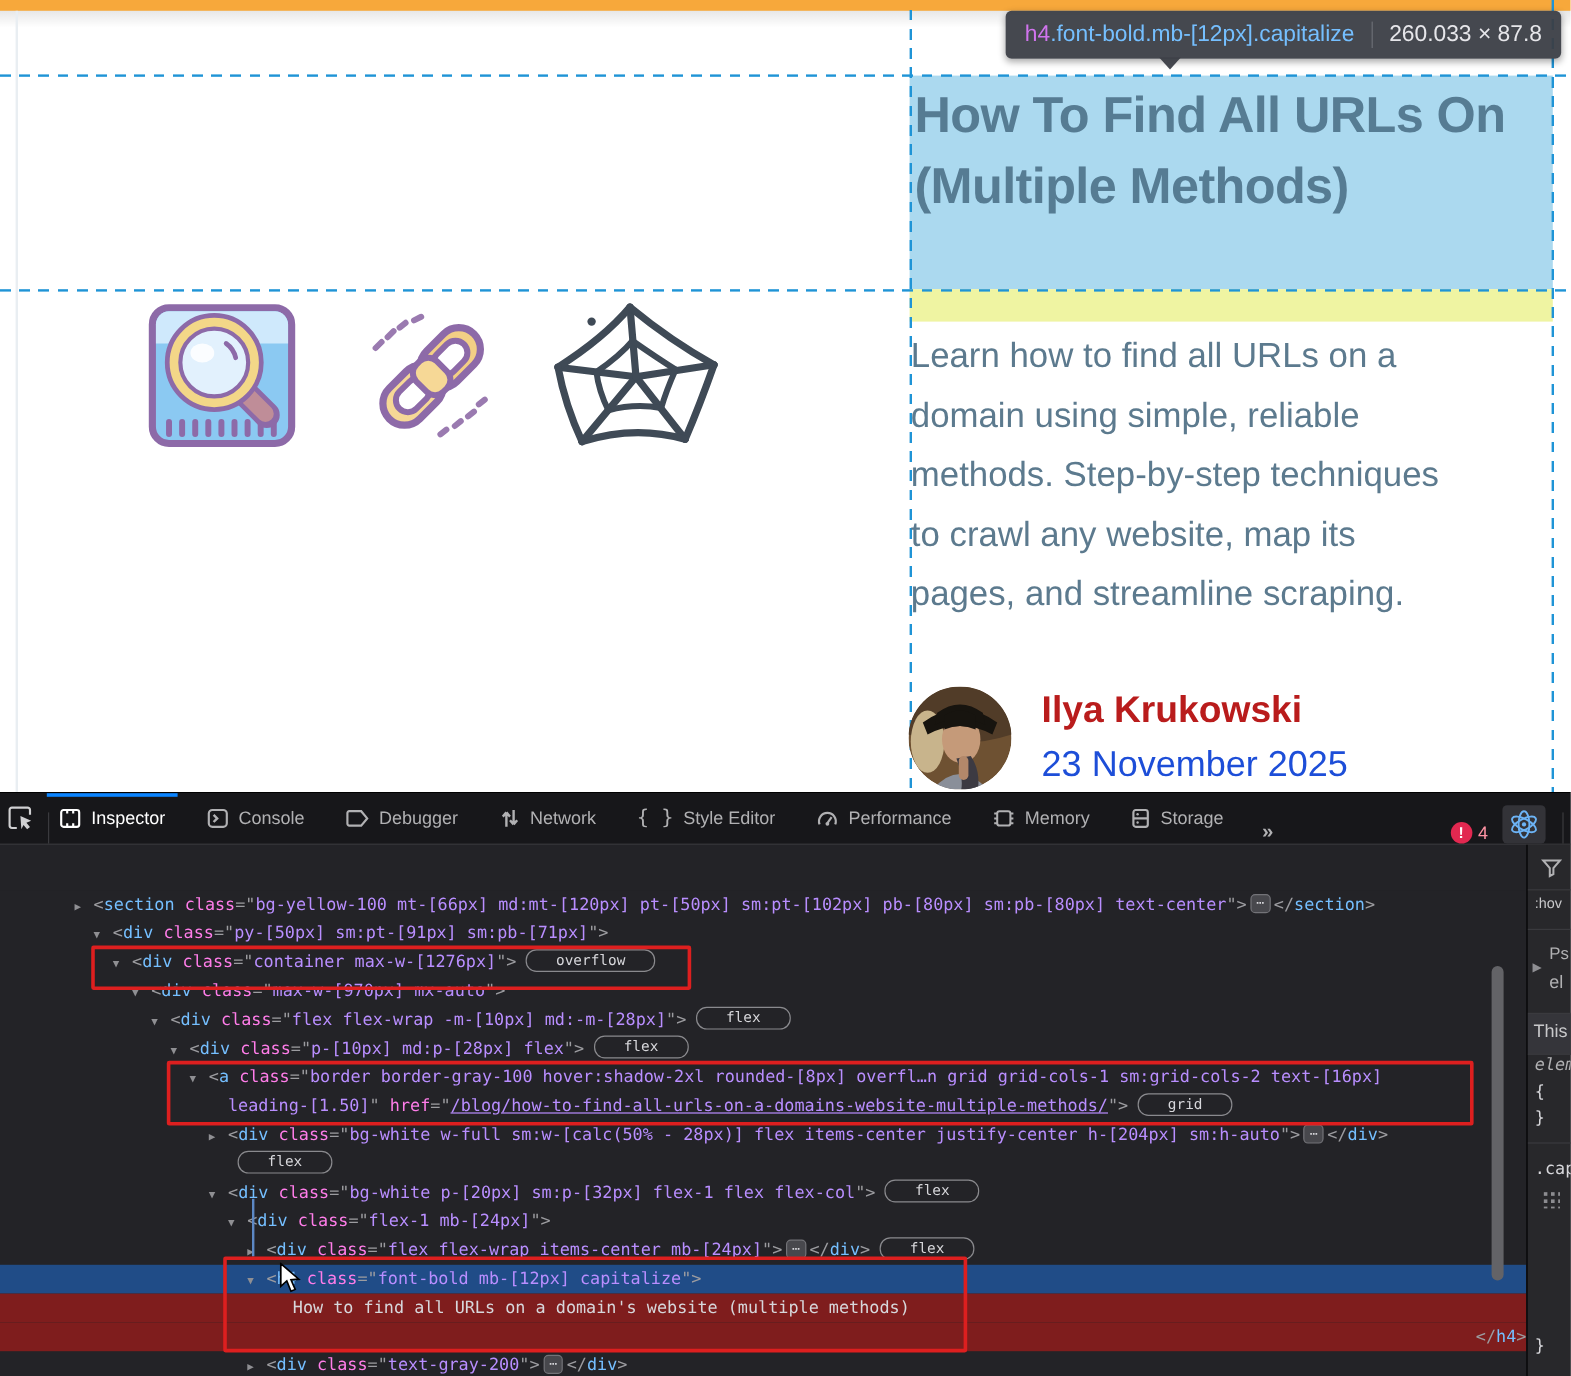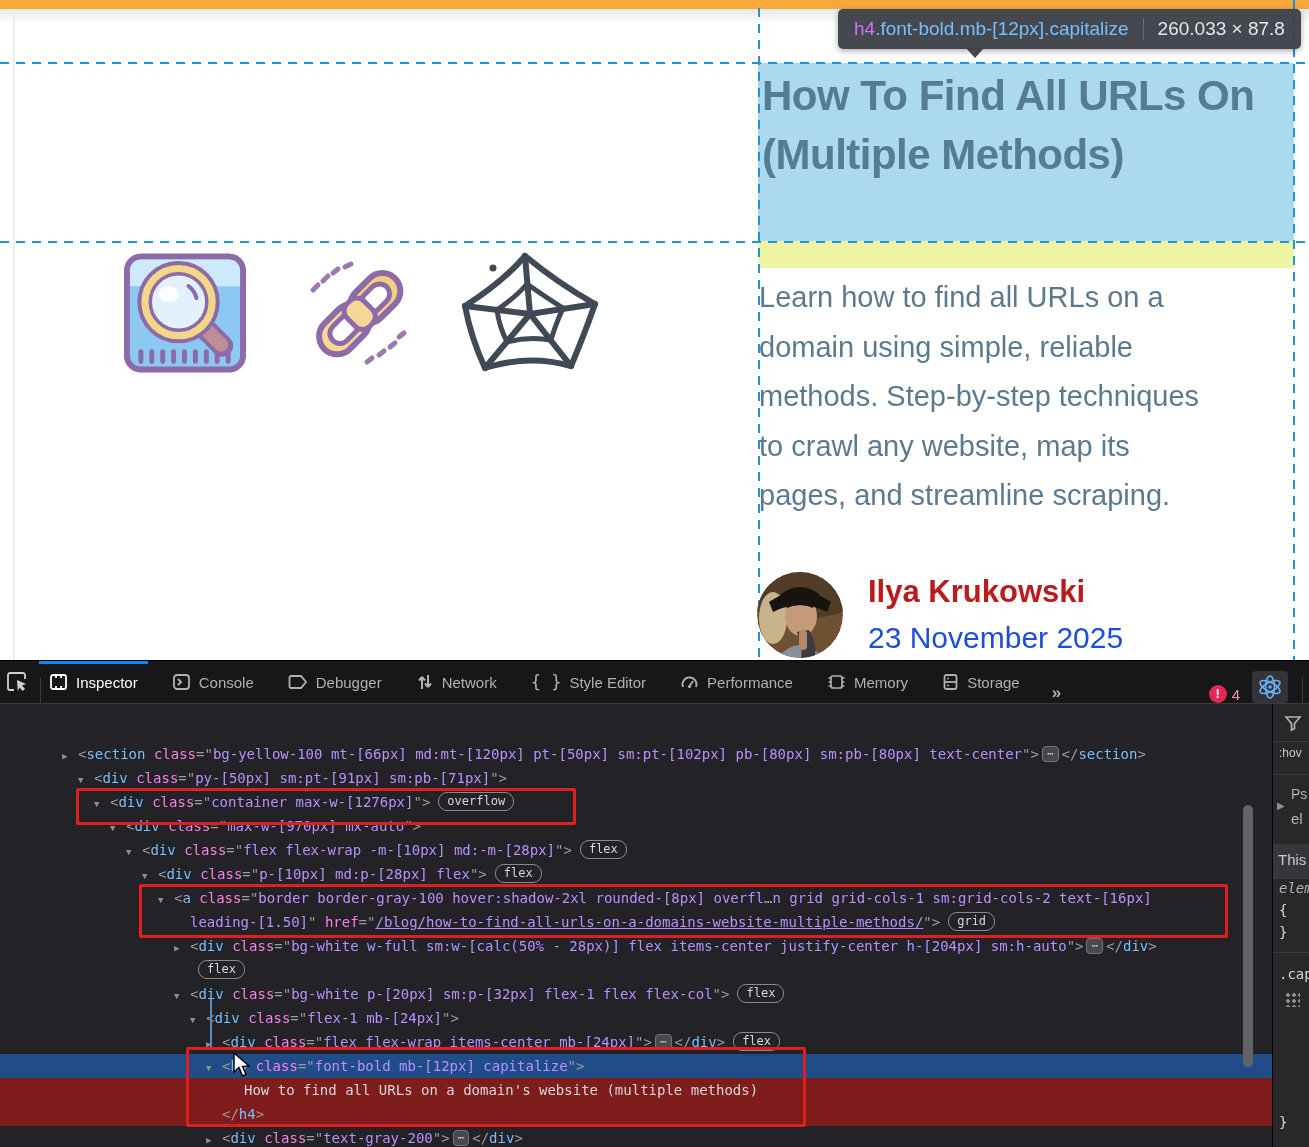--- a/index.html
+++ b/index.html
@@ -49,21 +49,21 @@
 
   
   #markup{left:0;top:81px;width:1272px;height:406px;background:#232327;overflow:hidden;
           font-family:"DejaVu Sans Mono",monospace;font-size:14px;}
   .mk-row{height:24px;line-height:24px;white-space:nowrap;}
   .mk-row.sel{background:#204c87;}
   .mk-row.child{background:#7f1d1d;}
   .arw{display:inline-block;width:16px;color:#8f8f93;font-size:9px;}
   .tk-p{color:#9c9ca0;} .tk-t{color:#75bfff;} .tk-a{color:#ff7de9;} .tk-v{color:#b98eff;}
   .tk-l{color:#b98eff;text-decoration:underline;} .tk-x{color:#d7d7db;}
-  .bdg{display:inline-block;border:1px solid #8a8a8e;border-radius:9px;padding:0 8px;margin-left:8px;
+  .bdg{display:inline-block;border:1px solid #8a8a8e;border-radius:9px;padding:0 24px;margin-left:8px;
        font-size:12px;line-height:16px;height:17px;color:#d7d7db;vertical-align:2px;}
   .ell{display:inline-block;background:#48484d;border:1px solid #737378;border-radius:4px;
        font-size:11px;line-height:13px;height:14px;padding:0 4px;margin:0 3px;color:#d7d7db;vertical-align:2px;}
   #guide-line{left:210px;top:338px;width:2px;height:48px;background:#5c88c5;}
   #mk-scrollbar{left:1243px;top:144px;width:10px;height:262px;background:#636367;border-radius:5px;}
 
   
   .redbox{border:3px solid #dd1f1f;border-radius:2px;pointer-events:none;z-index:40;}
   #redbox-1{left:76px;top:788px;width:494px;height:31px;}
   #redbox-2{left:139px;top:884px;width:1083px;height:48px;}
@@ -307,21 +307,21 @@
         <div class="mk-row" style="padding-left: 142px;"><span class="arw">▼</span><span class="tk-p">&lt;</span><span class="tk-t">div</span><span class="tk-a"> class</span><span class="tk-p">="</span><span class="tk-v">p-[10px] md:p-[28px] flex</span><span class="tk-p">"&gt;</span><span class="bdg">flex</span></div>
         <div class="mk-row" style="padding-left: 158px;"><span class="arw">▼</span><span class="tk-p">&lt;</span><span class="tk-t">a</span><span class="tk-a"> class</span><span class="tk-p">="</span><span class="tk-v">border border-gray-100 hover:shadow-2xl rounded-[8px] overfl…n grid grid-cols-1 sm:grid-cols-2 text-[16px]</span></div>
         <div class="mk-row" style="padding-left: 190px;"><span class="tk-v">leading-[1.50]</span><span class="tk-p">" </span><span class="tk-a">href</span><span class="tk-p">="</span><span class="tk-l">/blog/how-to-find-all-urls-on-a-domains-website-multiple-methods/</span><span class="tk-p">"&gt;</span><span class="bdg">grid</span></div>
         <div class="mk-row" style="padding-left: 174px;"><span class="arw">▶</span><span class="tk-p">&lt;</span><span class="tk-t">div</span><span class="tk-a"> class</span><span class="tk-p">="</span><span class="tk-v">bg-white w-full sm:w-[calc(50% - 28px)] flex items-center justify-center h-[204px] sm:h-auto</span><span class="tk-p">"&gt;</span><span class="ell">⋯</span><span class="tk-p">&lt;/</span><span class="tk-t">div</span><span class="tk-p">&gt;</span></div>
         <div class="mk-row" style="padding-left: 190px;"><span class="bdg">flex</span></div>
         <div class="mk-row" style="padding-left: 174px;"><span class="arw">▼</span><span class="tk-p">&lt;</span><span class="tk-t">div</span><span class="tk-a"> class</span><span class="tk-p">="</span><span class="tk-v">bg-white p-[20px] sm:p-[32px] flex-1 flex flex-col</span><span class="tk-p">"&gt;</span><span class="bdg">flex</span></div>
         <div class="mk-row" style="padding-left: 190px;"><span class="arw">▼</span><span class="tk-p">&lt;</span><span class="tk-t">div</span><span class="tk-a"> class</span><span class="tk-p">="</span><span class="tk-v">flex-1 mb-[24px]</span><span class="tk-p">"&gt;</span></div>
         <div class="mk-row" style="padding-left: 206px;"><span class="arw">▶</span><span class="tk-p">&lt;</span><span class="tk-t">div</span><span class="tk-a"> class</span><span class="tk-p">="</span><span class="tk-v">flex flex-wrap items-center mb-[24px]</span><span class="tk-p">"&gt;</span><span class="ell">⋯</span><span class="tk-p">&lt;/</span><span class="tk-t">div</span><span class="tk-p">&gt;</span><span class="bdg">flex</span></div>
         <div class="mk-row sel" style="padding-left: 206px;"><span class="arw">▼</span><span class="tk-p">&lt;</span><span class="tk-t">h4</span><span class="tk-a"> class</span><span class="tk-p">="</span><span class="tk-v">font-bold mb-[12px] capitalize</span><span class="tk-p">"&gt;</span></div>
         <div class="mk-row child" style="padding-left: 244px;"><span class="tk-x">How to find all URLs on a domain's website (multiple methods)</span></div>
-        <div class="mk-row child" style="padding-left: 222px;"><span class="tk-p">&lt;/</span><span class="tk-t">h4</span><span class="tk-p">&gt;</span></div>
+        <div class="mk-row child" style="padding-left: 222px; text-align: right;"><span class="tk-p">&lt;/</span><span class="tk-t">h4</span><span class="tk-p">&gt;</span></div>
         <div class="mk-row" style="padding-left: 206px;"><span class="arw">▶</span><span class="tk-p">&lt;</span><span class="tk-t">div</span><span class="tk-a"> class</span><span class="tk-p">="</span><span class="tk-v">text-gray-200</span><span class="tk-p">"&gt;</span><span class="ell">⋯</span><span class="tk-p">&lt;/</span><span class="tk-t">div</span><span class="tk-p">&gt;</span></div>
       </div>
     <div class="abs" id="guide-line" style="position:absolute;"></div>
     <div class="abs" id="mk-scrollbar" style="position:absolute;"></div>
 
     <div class="abs" id="rules">
       <div class="abs hdrrow" id="rules-toolbar">
         <svg width="18" height="18" viewBox="0 0 18 18" fill="none" stroke="#b1b1b3" stroke-width="1.7" style="position:absolute;left:11px;top:10px;">
           <path d="M2 3 h14 l-5.5 6.5 v5 l-3 1.5 v-6.5 Z"></path>
         </svg>

